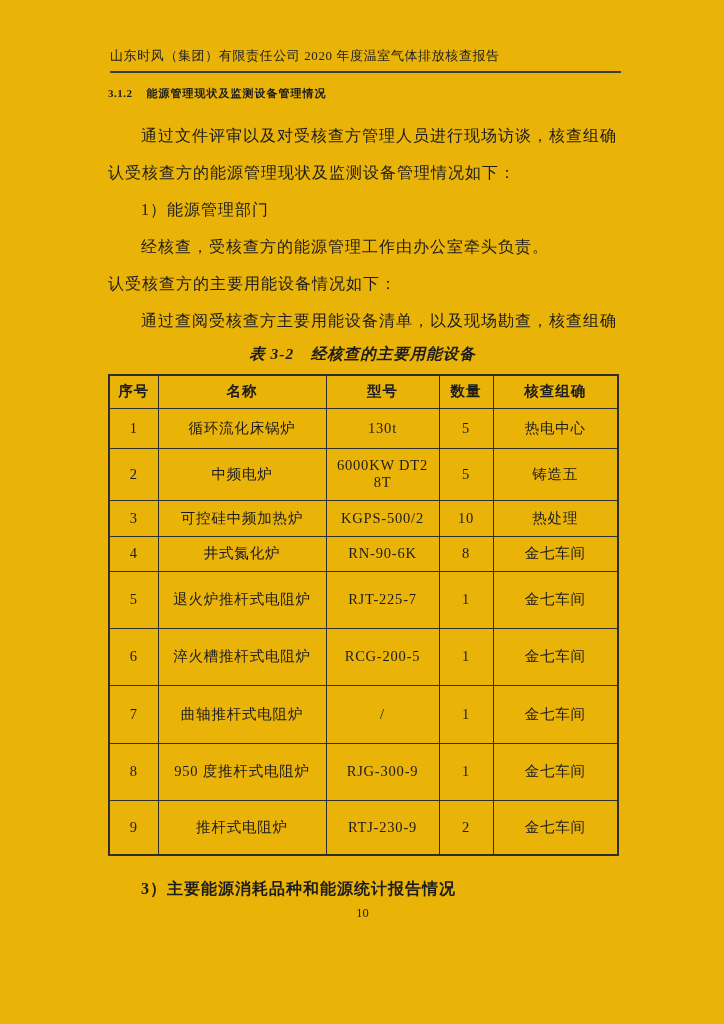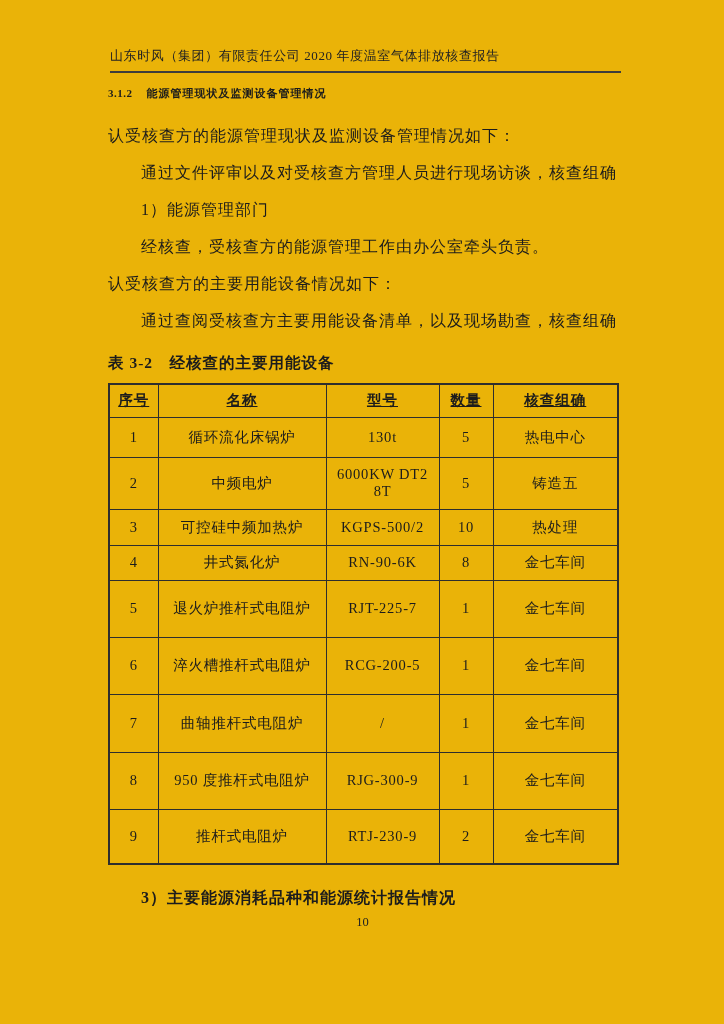--- a/index.html
+++ b/index.html
@@ -54,42 +54,43 @@
     font-weight: normal;
     letter-spacing: 1px;
     line-height: 37px;
     padding-left: 33px;
     white-space: nowrap;
   }
   .table-caption {
     font-size: 15.5px;
     font-weight: bold;
     letter-spacing: 1px;
+    text-align: center;
     line-height: 26px;
-    margin-top: 11px;
+    margin-top: 2px;
     margin-bottom: 7px;
+    font-style: italic;
   }
   table.equip {
     border-collapse: collapse;
     table-layout: fixed;
     width: 509px;
     border: 2px solid #2e2e2e;
   }
   table.equip th, table.equip td {
     border: 1px solid #2e2e2e;
     text-align: center;
     vertical-align: middle;
     padding: 0 2px;
     overflow: hidden;
   }
   table.equip th {
     font-size: 14.5px;
     font-weight: bold;
     letter-spacing: 1px;
-    text-decoration: underline;
   }
   table.equip td {
     font-size: 14.5px;
     letter-spacing: 0.8px;
   }
   table.equip thead tr { height: 33px; }
   table.equip tbody tr:nth-child(1) { height: 40px; }
   table.equip tbody tr:nth-child(2) { height: 52px; }
   table.equip tbody tr:nth-child(3) { height: 36px; }
   table.equip tbody tr:nth-child(4) { height: 35px; }
@@ -123,22 +124,22 @@
   <div class="doc-header">
     <span>山东时风（集团）有限责任公司 2020 年度温室气体排放核查报告</span>
   </div>
 
   <div class="content">
 
     <div class="section-heading">
       <span class="sec-num">3.1.2</span><span>能源管理现状及监测设备管理情况</span>
     </div>
 
+    <div class="body-line indent">通过文件评审以及对受核查方管理人员进行现场访谈，核查组确</div>
     <div class="body-line">认受核查方的能源管理现状及监测设备管理情况如下：</div>
-    <div class="body-line indent">通过文件评审以及对受核查方管理人员进行现场访谈，核查组确</div>
 
     <div class="sub-heading">1）能源管理部门</div>
 
     <div class="body-line indent">经核查，受核查方的能源管理工作由办公室牵头负责。</div>
 
 
     <div class="body-line">认受核查方的主要用能设备情况如下：</div>
     <div class="body-line indent">通过查阅受核查方主要用能设备清单，以及现场勘查，核查组确</div>
 
     <div class="table-caption">表 3-2　经核查的主要用能设备</div>

